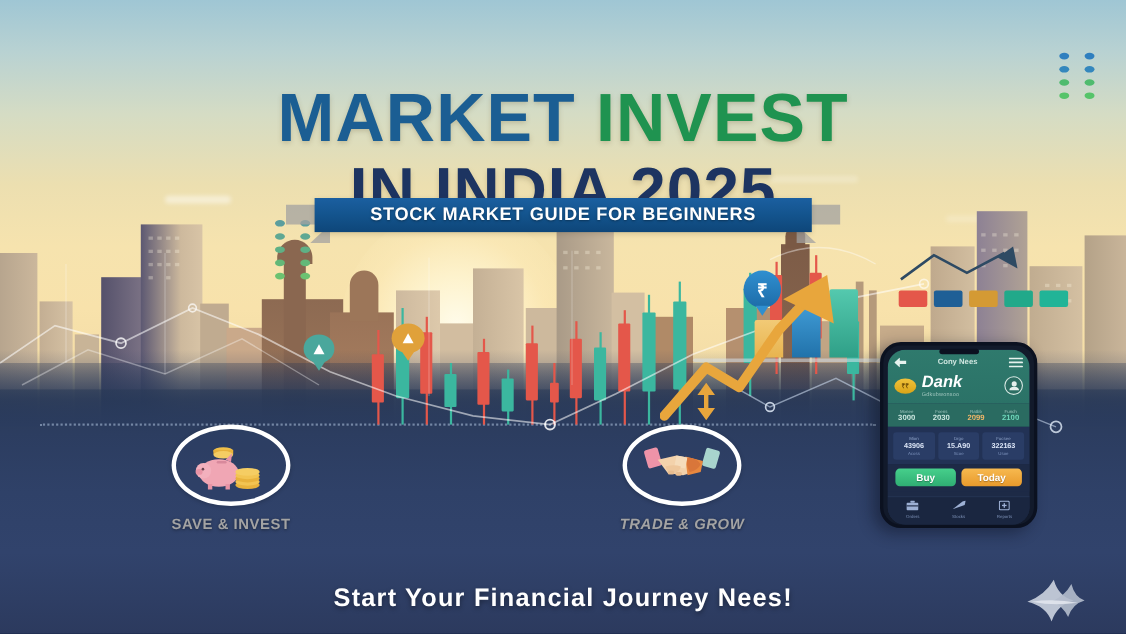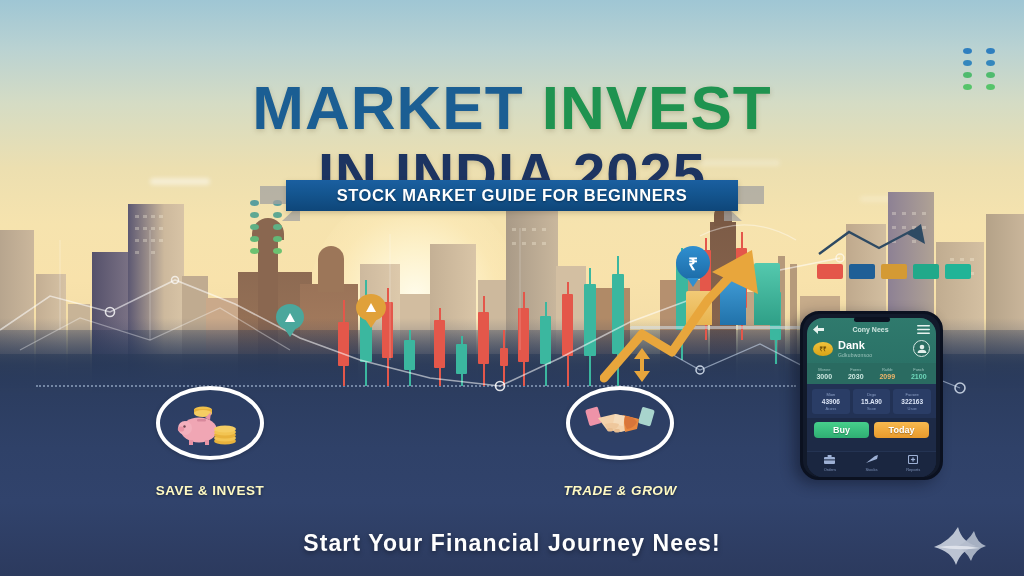--- a/index.html
+++ b/index.html
@@ -122,21 +122,21 @@
   .steps { position:absolute; left:0; top:386px; width:1024px; height:110px; }
   .step { position:absolute; width:120px; text-align:center; }
   .step-circle {
     width:108px; height:74px; margin:0 auto;
     border:4px solid #ffffff; border-radius:50%;
     display:flex; align-items:center; justify-content:center;
     box-shadow:0 1px 4px rgba(0,0,0,.22);
     background:rgba(48,66,104,.28);
   }
   .step-label {
-    margin-top:23px; color:#fef9c3; font-size:13.5px; font-weight:bold;
+    margin-top:9px; color:#a3a3a3; font-size:13.5px; font-weight:bold;
     letter-spacing:.5px; line-height:1.12;
     text-shadow:0 1px 3px rgba(0,0,0,.45);
     white-space:pre-line;
   }
 
   
   .phone {
     position:absolute; left:800px; top:311px; width:143px; height:169px;
     background:#121a2b; border-radius:19px;
     border:3px solid #0b1120;
@@ -158,21 +158,21 @@
   }
   .ph-topbar { display:flex; align-items:center; justify-content:space-between; }
   .ph-title { color:#cfe6e0; font-size:7px; font-weight:bold; filter:blur(.4px); }
   .ph-acct { display:flex; align-items:center; gap:5px; margin-top:6px; }
   .ph-coin {
     width:20px; height:14px; border-radius:50%;
     background:linear-gradient(to bottom,#f1c23b,#d9a417);
     display:flex; align-items:center; justify-content:center;
     color:#6b4a05; font-size:6px; font-weight:bold;
   }
-  .ph-name { color:#fff; font-size:11px; font-weight:bold; line-height:1.05; }
+  .ph-name { color:#fff; font-size:15px; font-weight:bold; line-height:1.05;font-style:italic; }
   .ph-sub { color:#9dc4bc; font-size:5px; filter:blur(.6px); letter-spacing:.2px; }
   .ph-avatar {
     margin-left:auto; width:17px; height:17px; border-radius:50%;
     border:1.3px solid #d7e8e3; background:#2c6e63;
     display:flex; align-items:center; justify-content:center;
   }
   .ph-stats {
     display:flex; background:#2a6b61; padding:4px 2px; gap:1px;
   }
   .ph-stats .c { flex:1; text-align:center; }

